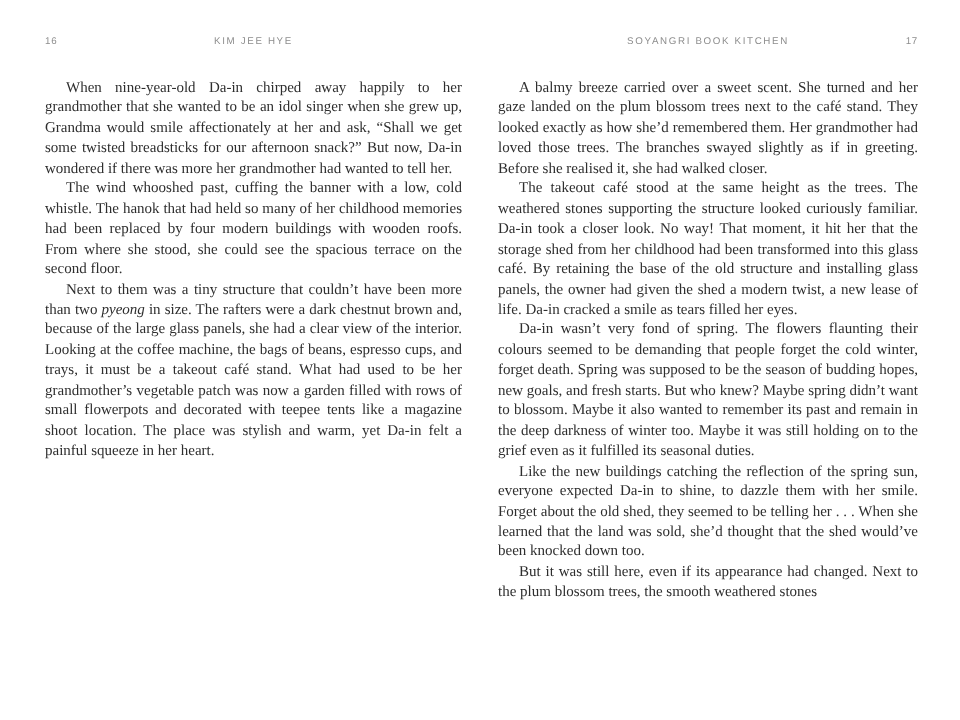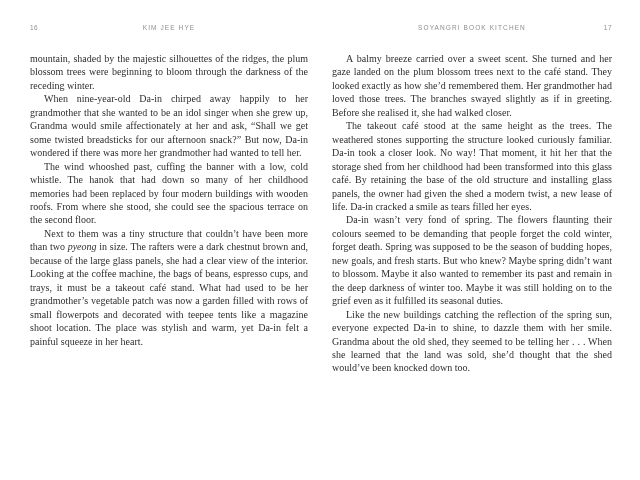--- a/index.html
+++ b/index.html
@@ -67,33 +67,33 @@
 <body>
 
 <div class="spread">
 
   <section class="page left">
     <header class="running-header">
       <span class="pagenum num-left">16</span>
       <span class="running-head">KIM JEE HYE</span>
     </header>
     <div class="page-body">
-        <p><span>mountain, shaded by the majestic silhouettes of the ridges, the plum blossom trees were beginning to bloom through the darkness of the receding winter.</span></p>
         <p class="indent"><span>When nine-year-old Da-in chirped away happily to her grandmother that she wanted to be an idol singer when she grew up, Grandma would smile affectionately at her and ask, “Shall we get some twisted breadsticks for our afternoon snack?” But now, Da-in wondered if there was more her grandmother had wanted to tell her.</span></p>
-        <p class="indent"><span>The wind whooshed past, cuffing the banner with a low, cold whistle. The hanok that had down so many of her childhood memories had been replaced by four modern buildings with wooden roofs. From where she stood, she could see the spacious terrace on the second floor.</span></p>
+        <p class="indent"><span>The wind whooshed past, cuffing the banner with a low, cold whistle. The hanok that had held so many of her childhood memories had been replaced by four modern buildings with wooden roofs. From where she stood, she could see the spacious terrace on the second floor.</span></p>
         <p class="indent"><span>Next to them was a tiny structure that couldn’t have been more than two </span><em>pyeong</em><span> in size. The rafters were a dark chestnut brown and, because of the large glass panels, she had a clear view of the interior. Looking at the coffee machine, the bags of beans, espresso cups, and trays, it must be a takeout café stand. What had used to be her grandmother’s vegetable patch was now a garden filled with rows of small flowerpots and decorated with teepee tents like a magazine shoot location. The place was stylish and warm, yet Da-in felt a painful squeeze in her heart.</span></p>
       </div>
   </section>
 
   <section class="page right">
     <header class="running-header">
       <span class="running-head">SOYANGRI BOOK KITCHEN</span>
       <span class="pagenum num-right">17</span>
     </header>
     <div class="page-body">
         <p class="indent"><span>A balmy breeze carried over a sweet scent. She turned and her gaze landed on the plum blossom trees next to the café stand. They looked exactly as how she’d remembered them. Her grandmother had loved those trees. The branches swayed slightly as if in greeting. Before she realised it, she had walked closer.</span></p>
         <p class="indent"><span>The takeout café stood at the same height as the trees. The weathered stones supporting the structure looked curiously familiar. Da-in took a closer look. No way! That moment, it hit her that the storage shed from her childhood had been transformed into this glass café. By retaining the base of the old structure and installing glass panels, the owner had given the shed a modern twist, a new lease of life. Da-in cracked a smile as tears filled her eyes.</span></p>
         <p class="indent"><span>Da-in wasn’t very fond of spring. The flowers flaunting their colours seemed to be demanding that people forget the cold winter, forget death. Spring was supposed to be the season of budding hopes, new goals, and fresh starts. But who knew? Maybe spring didn’t want to blossom. Maybe it also wanted to remember its past and remain in the deep darkness of winter too. Maybe it was still holding on to the grief even as it fulfilled its seasonal duties.</span></p>
-        <p class="indent"><span>Like the new buildings catching the reflection of the spring sun, everyone expected Da-in to shine, to dazzle them with her smile. Grandma about the old shed, they seemed to be telling her . . . When she learned that the land was sold, she’d thought that the shed would’ve been knocked down too.</span></p>
+        <p class="indent"><span>Like the new buildings catching the reflection of the spring sun, everyone expected Da-in to shine, to dazzle them with her smile. Forget about the old shed, they seemed to be telling her . . . When she learned that the land was sold, she’d thought that the shed would’ve been knocked down too.</span></p>
+        <p class="indent"><span>But it was still here, even if its appearance had changed. Next to the plum blossom trees, the smooth weathered stones</span></p>
       </div>
   </section>
 
 </div>
 
 </body></html>

